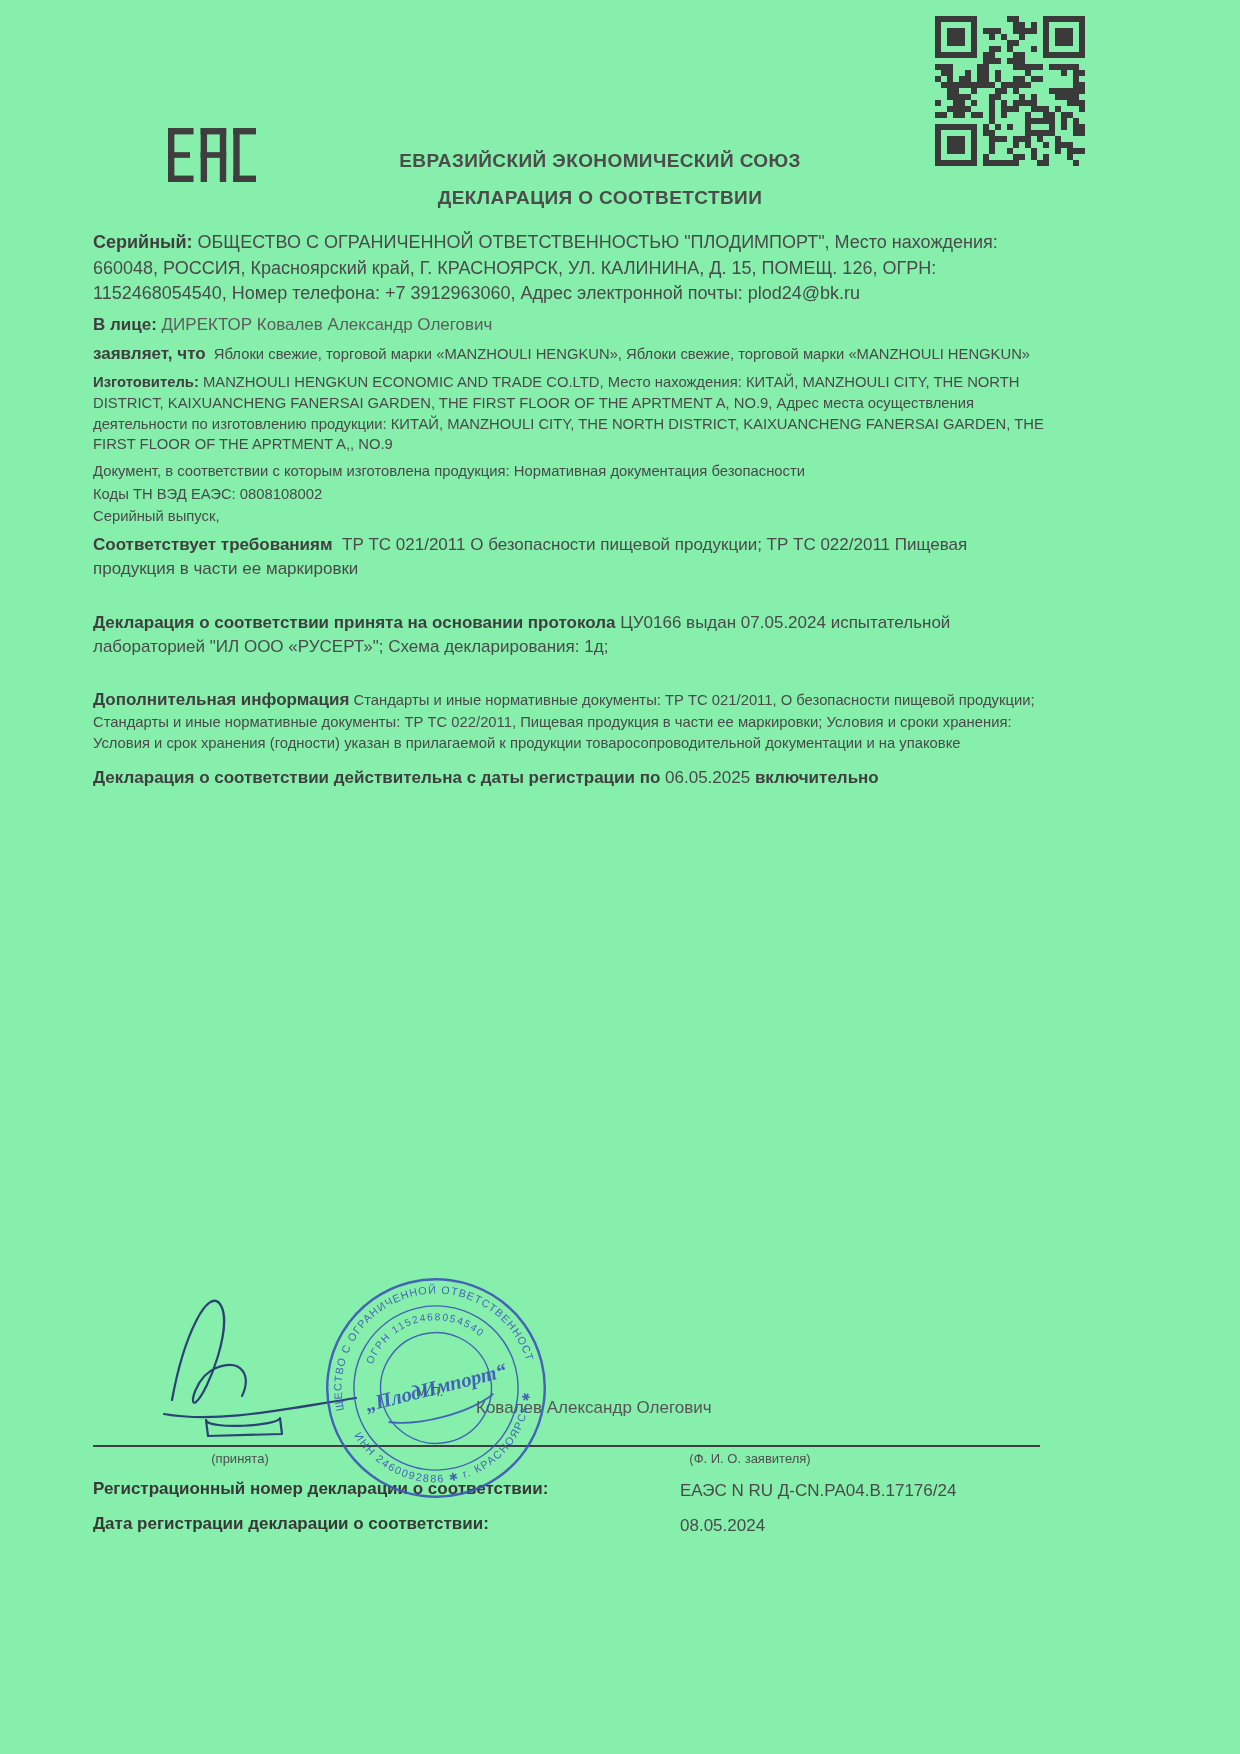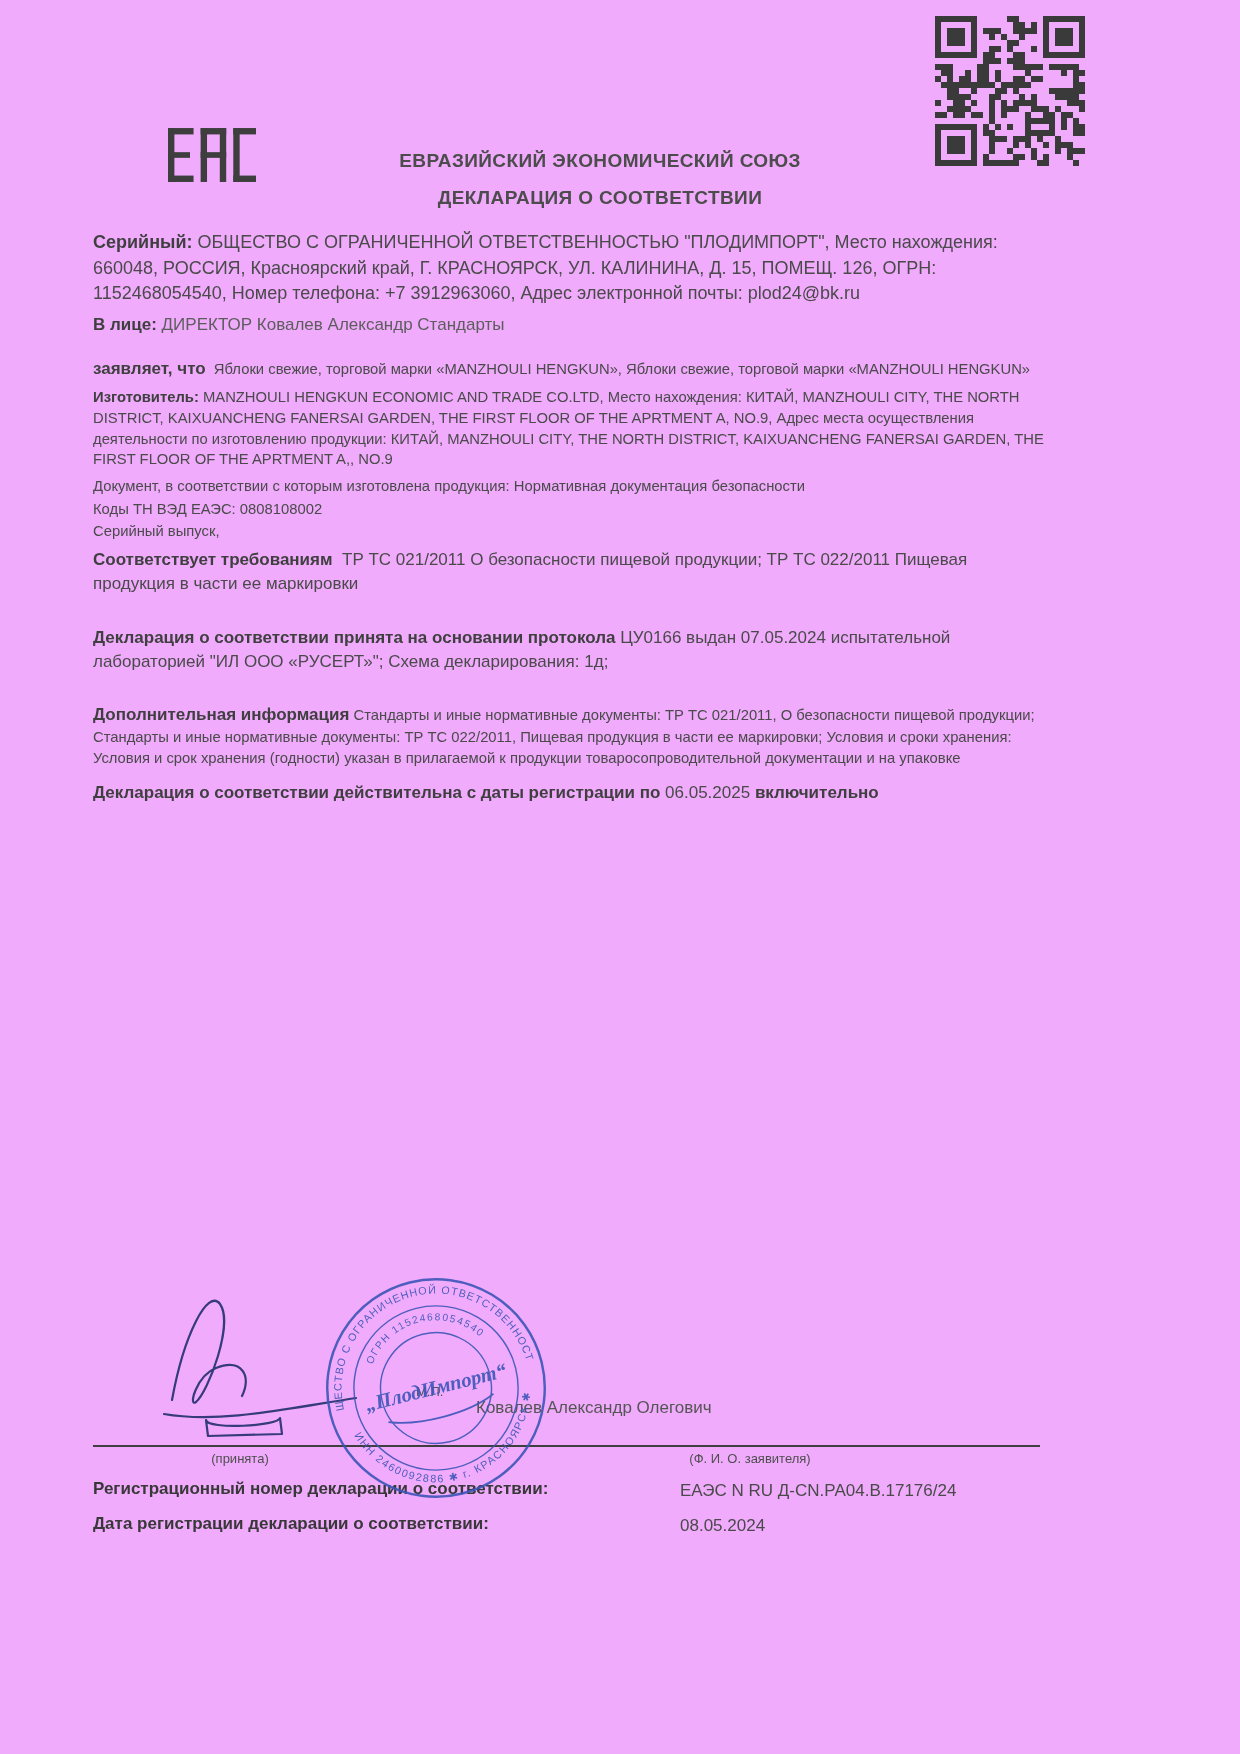--- a/index.html
+++ b/index.html
@@ -1,37 +1,37 @@
 <!DOCTYPE html>
 <html><head>
 <meta charset="utf-8">
 <style>
   *{box-sizing:border-box;margin:0;padding:0}
   html,body{background:#ffffff}
   .page{
-    position:relative;width:1240px;height:1754px;background:#f0abfc;
+    position:relative;width:1240px;height:1754px;background:#86efac;
     font-family:"Liberation Sans",sans-serif;color:#474747;overflow:hidden;
   }
   
   .eac-logo{position:absolute;left:168px;top:116px}
   .qr{position:absolute;left:930px;top:16px}
   .titles{position:absolute;left:93px;top:150px;width:1014px;text-align:center}
   .titles .t1{font-size:19px;font-weight:bold;color:#4c4c4c;letter-spacing:.4px}
   .titles .t2{font-size:19px;font-weight:bold;color:#4c4c4c;letter-spacing:.4px;margin-top:15px}
   
   .content{position:absolute;left:93px;top:230px;width:956px}
   .content p{margin-bottom:6px;color:#4a4a4a}
   .p-xl{font-size:18px;line-height:1.42}
   .p-lg{font-size:17px;line-height:1.4}
   .p-sm{font-size:14.8px;line-height:1.4}
   .lead{font-weight:bold;color:#3f3f3f}
   .lead-lg{font-weight:bold;font-size:17px;color:#3f3f3f}
   .muted{color:#5d5d5d}
   .mb8{margin-bottom:8px}
-  .mt6{margin-top:21px}
+  .mt6{margin-top:6px}
   .gap30{margin-top:30px}
   
   .signature-svg{position:absolute;left:150px;top:1272px;z-index:2}
   .mp-label{position:absolute;left:416px;top:1384px;font-size:13px;color:#565656;z-index:1}
   .signer-name{position:absolute;left:476px;top:1398px;font-size:17px;color:#555;z-index:1}
   .stamp-svg{position:absolute;left:318px;top:1270px;z-index:3;opacity:.9}
   .sig-line{position:absolute;left:93px;top:1445px;width:947px;border-top:2px solid #3f3f3f}
   .cap{position:absolute;top:1451px;font-size:13px;color:#4e4e4e;text-align:center}
   .cap1{left:160px;width:160px}
   .cap2{left:630px;width:240px}
@@ -297,21 +297,21 @@
 
   <div class="content">
 
     <p class="p-xl mb8">
       <span class="lead">Серийный:</span>
       <span>ОБЩЕСТВО С ОГРАНИЧЕННОЙ ОТВЕТСТВЕННОСТЬЮ "ПЛОДИМПОРТ", Место нахождения: 660048, РОССИЯ,  Красноярский край, Г. КРАСНОЯРСК, УЛ. КАЛИНИНА, Д. 15, ПОМЕЩ. 126, ОГРН: 1152468054540, Номер телефона: +7 3912963060, Адрес электронной почты: plod24@bk.ru</span>
     </p>
 
     <p class="p-lg">
       <span class="lead">В лице:</span>
-      <span class="muted">ДИРЕКТОР Ковалев Александр Стандарты</span>
+      <span class="muted">ДИРЕКТОР Ковалев Александр Олегович</span>
     </p>
 
     <p class="p-sm mt6">
       <span class="lead-lg">заявляет, что</span>&nbsp;
       <span>Яблоки свежие, торговой марки «MANZHOULI HENGKUN», Яблоки свежие, торговой марки «MANZHOULI HENGKUN»</span>
     </p>
 
     <p class="p-sm">
       <span class="lead">Изготовитель:</span>
       <span>MANZHOULI HENGKUN ECONOMIC AND TRADE CO.LTD, Место нахождения: КИТАЙ, MANZHOULI CITY, THE NORTH DISTRICT, KAIXUANCHENG FANERSAI GARDEN, THE FIRST FLOOR OF THE APRTMENT A, NO.9, Адрес места осуществления деятельности по изготовлению продукции: КИТАЙ, MANZHOULI CITY, THE NORTH DISTRICT, KAIXUANCHENG FANERSAI GARDEN, THE FIRST FLOOR OF THE APRTMENT A,, NO.9</span>

